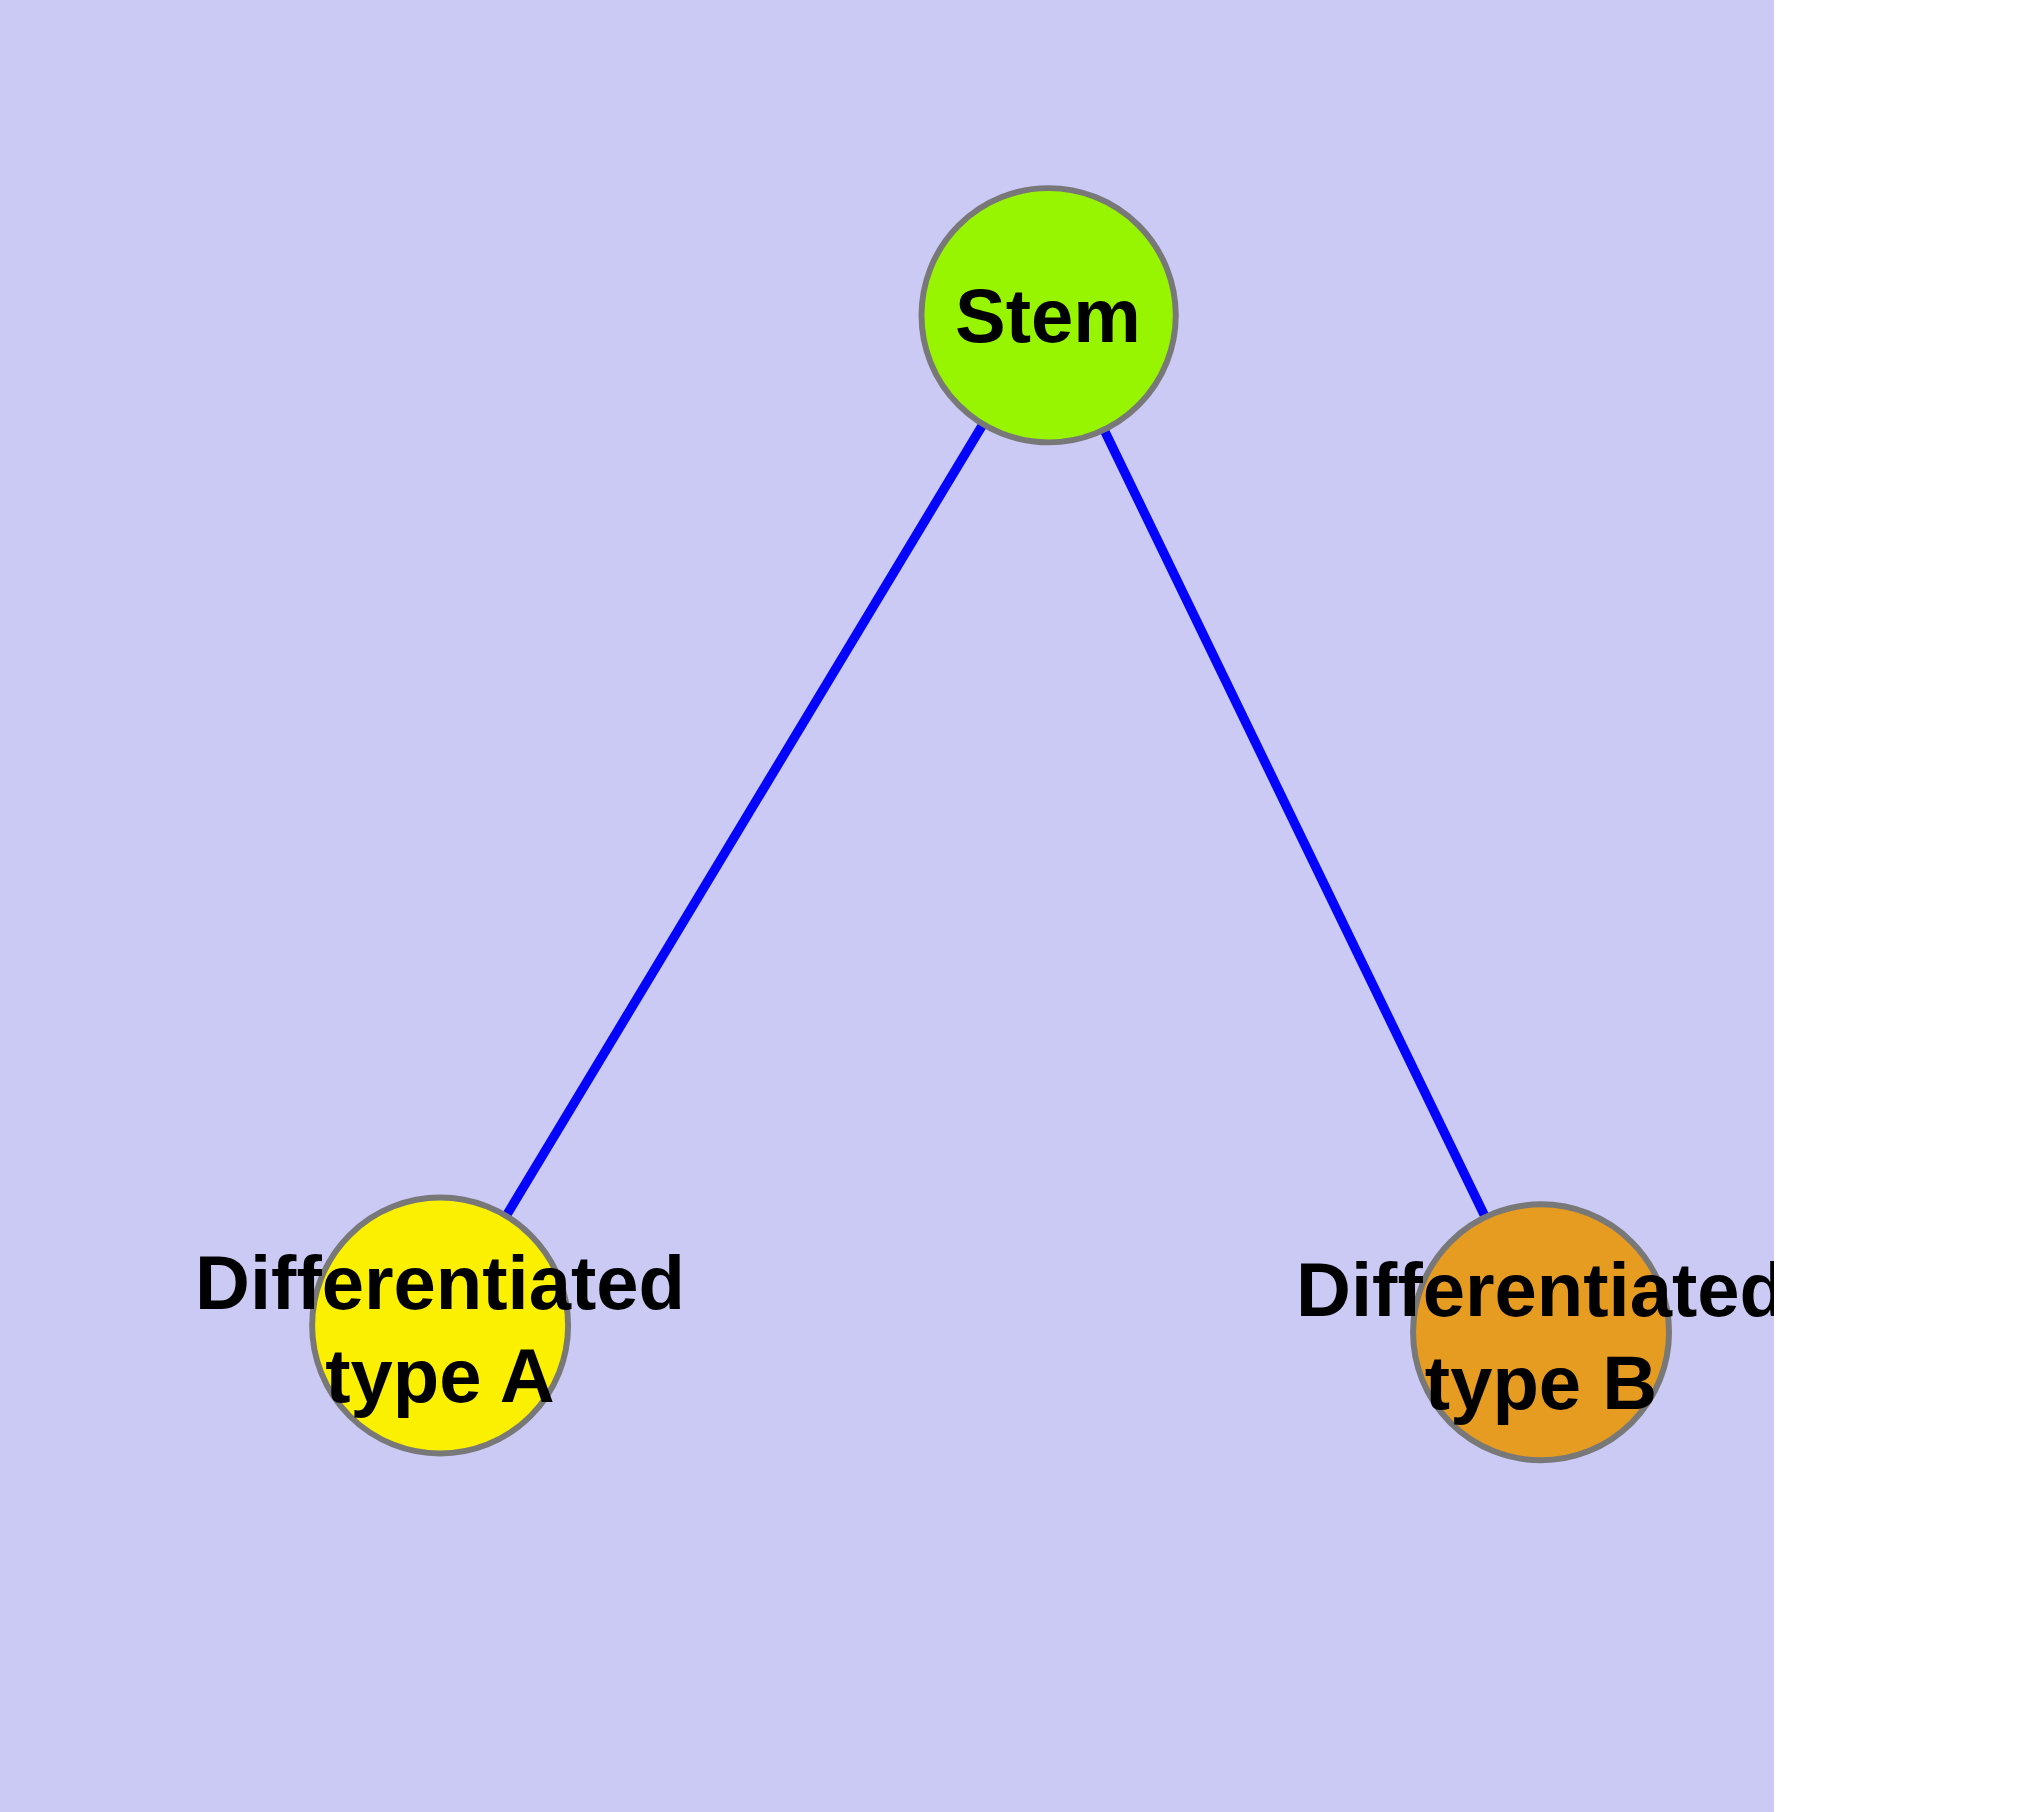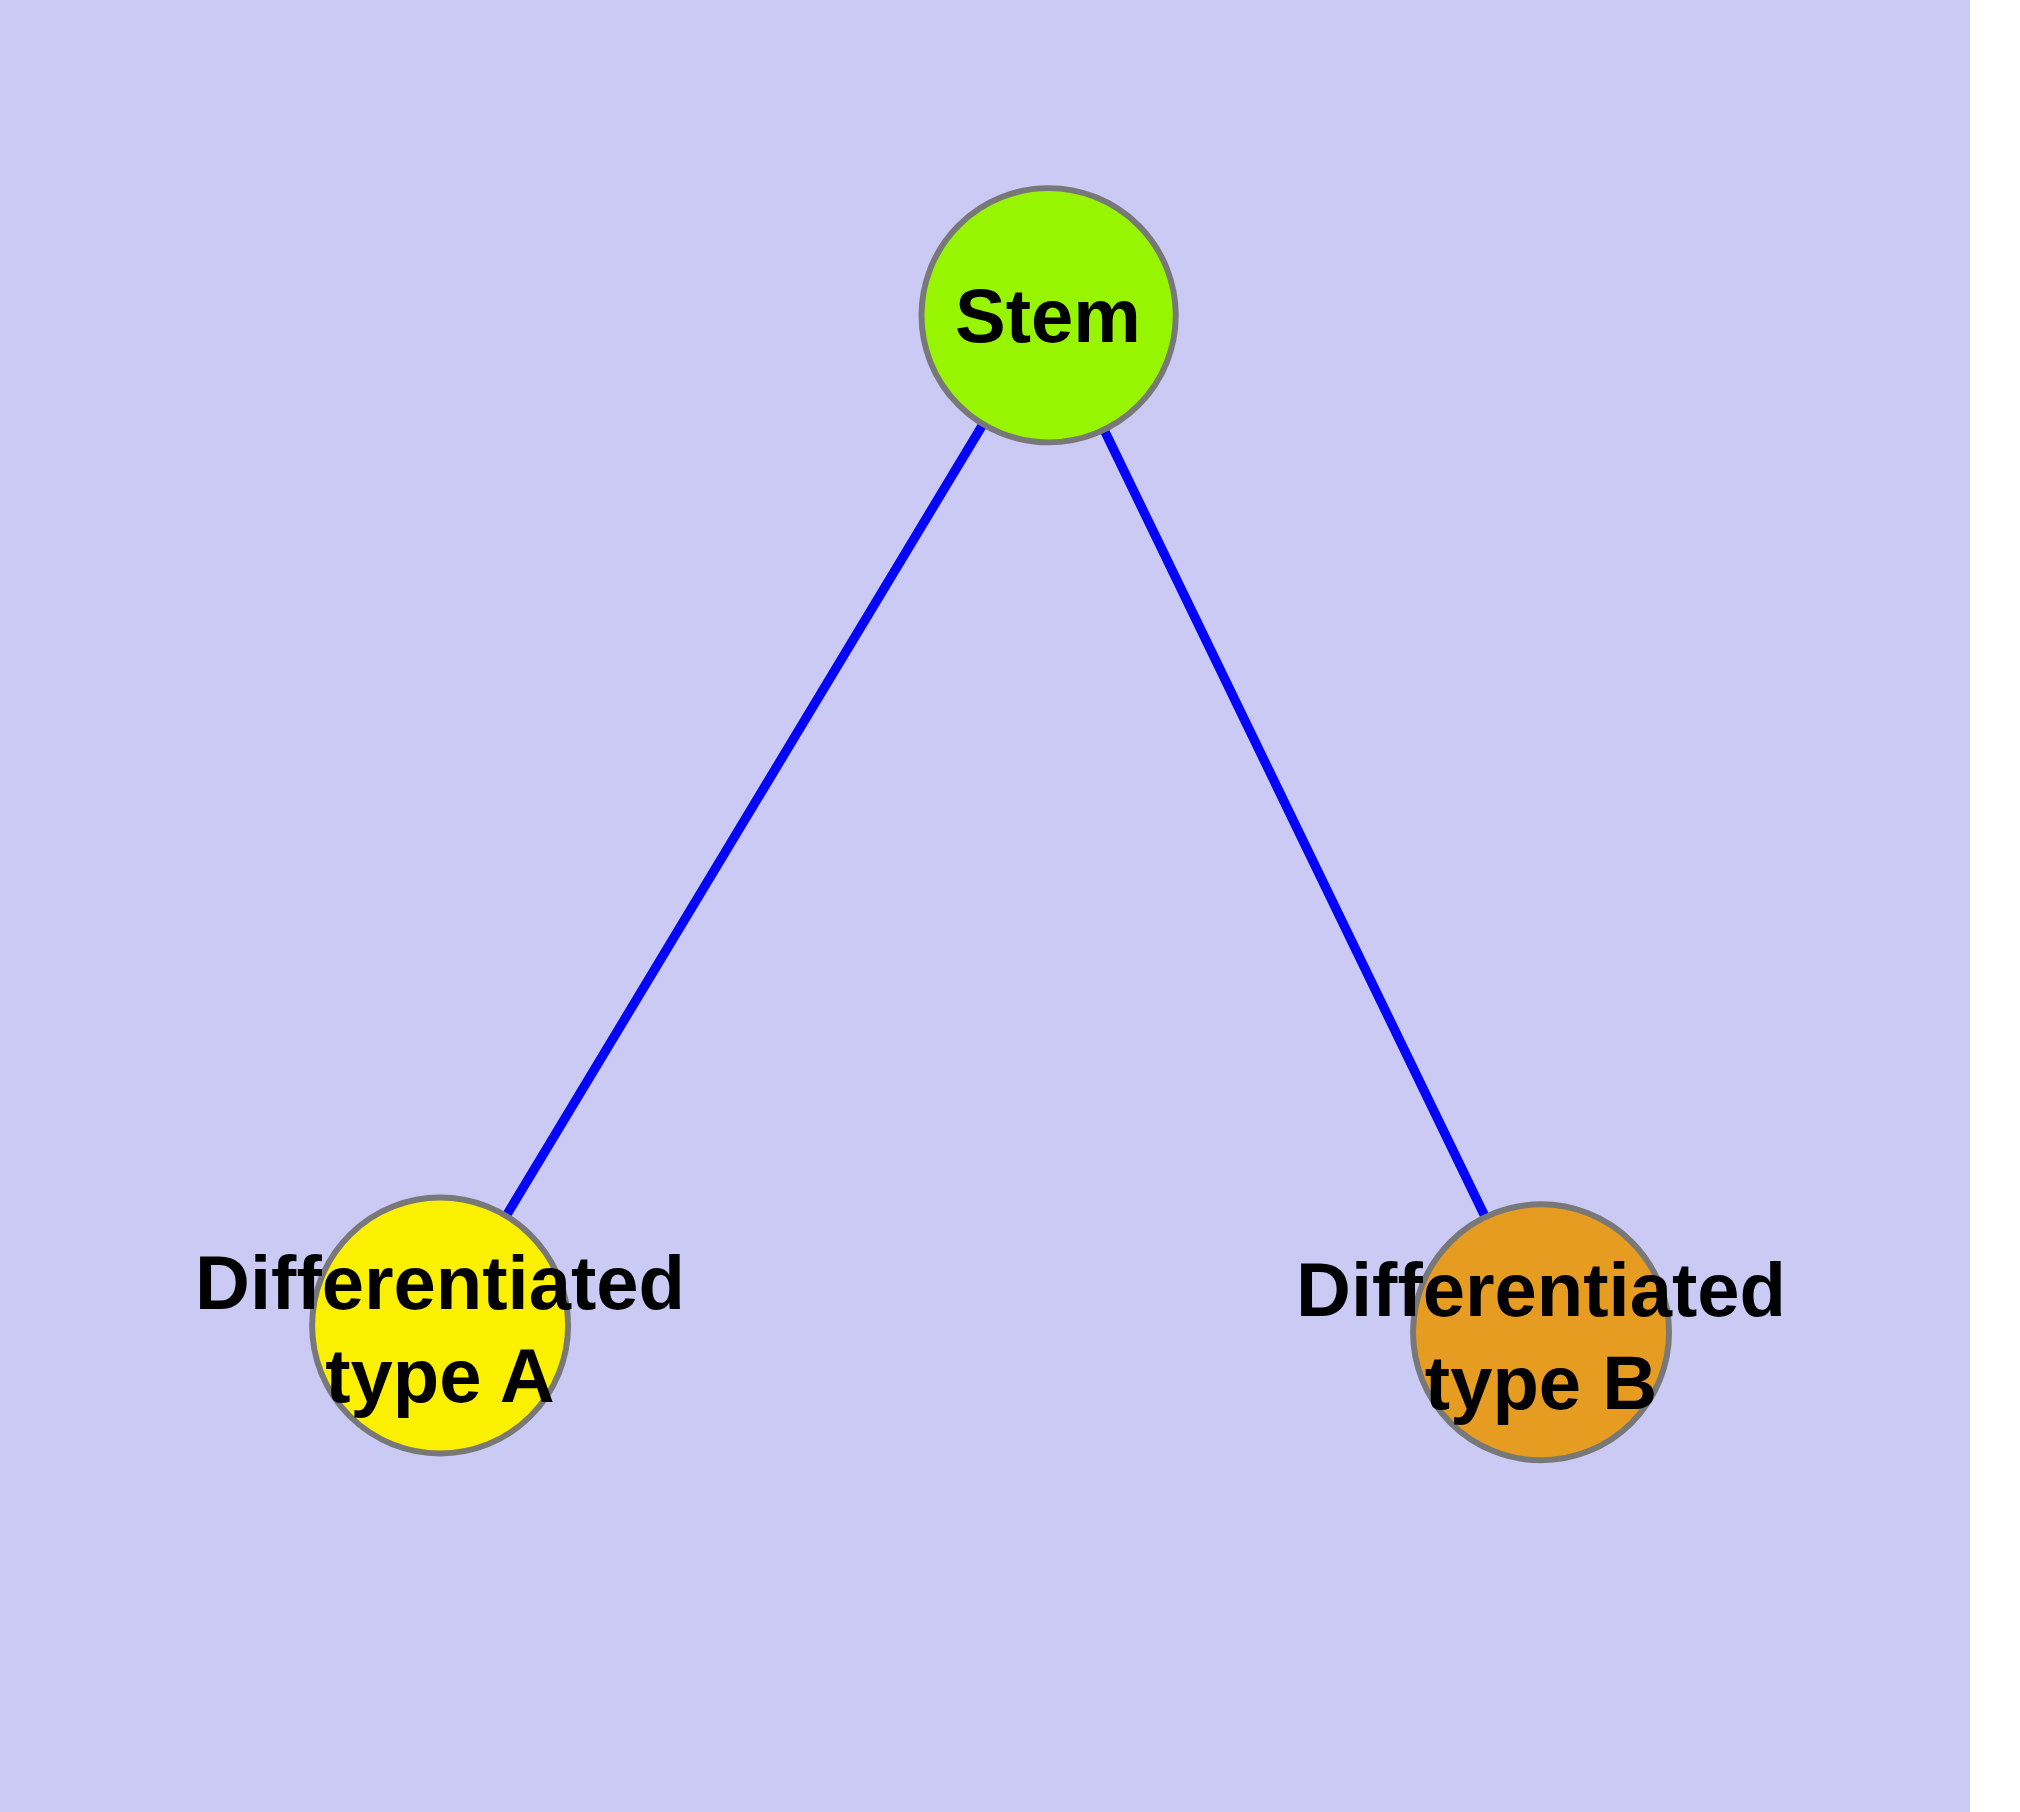--- a/index.html
+++ b/index.html
@@ -9,21 +9,21 @@
   body {
     width: 2021px;
     height: 1812px;
     position: relative;
     font-family: "Liberation Sans", sans-serif;
   }
   .canvas {
     position: absolute;
     left: 0;
     top: 0;
-    width: 1970px;
+    width: 1774px;
     height: 1812px;
     background: #cacaf5;
     overflow: hidden;
   }
   .graph-svg {
     position: absolute;
     left: 0;
     top: 0;
   }
   .edge {

